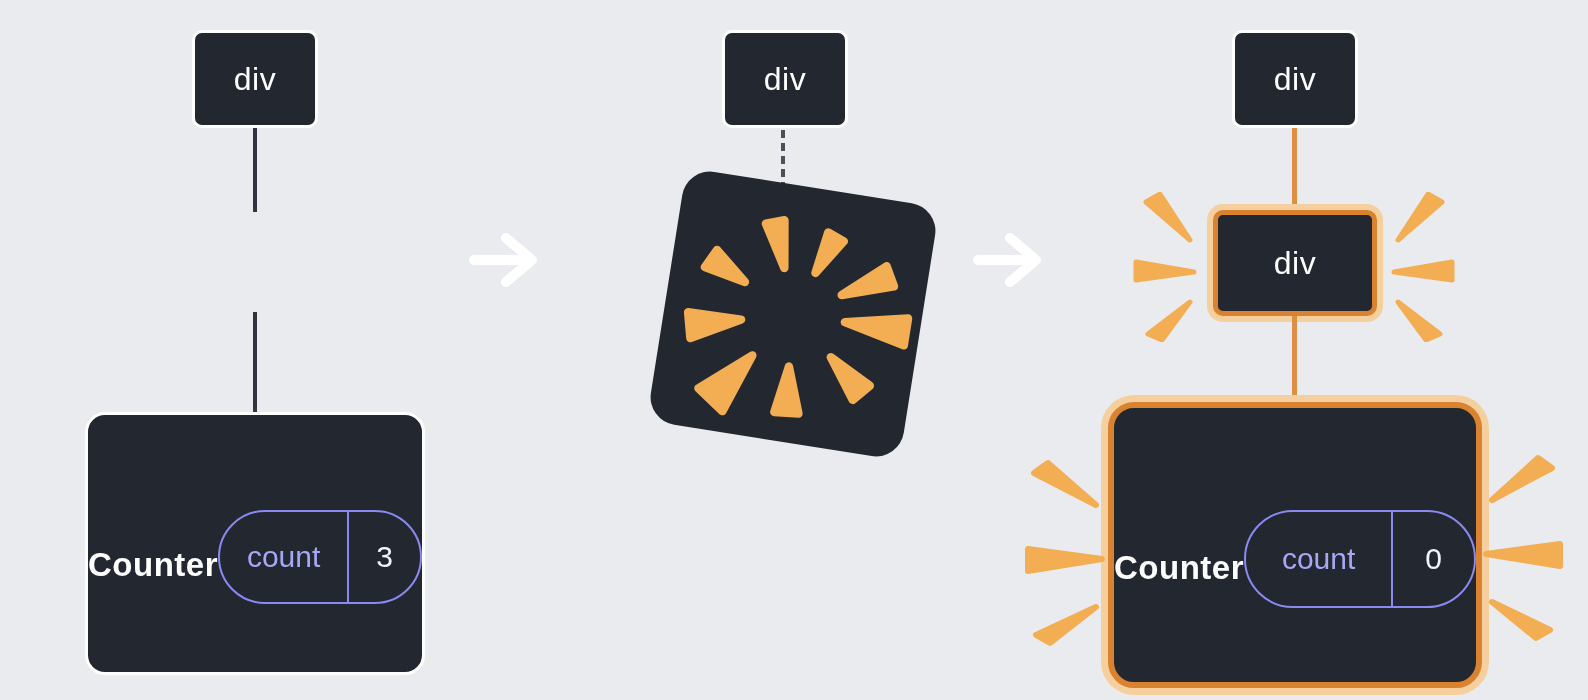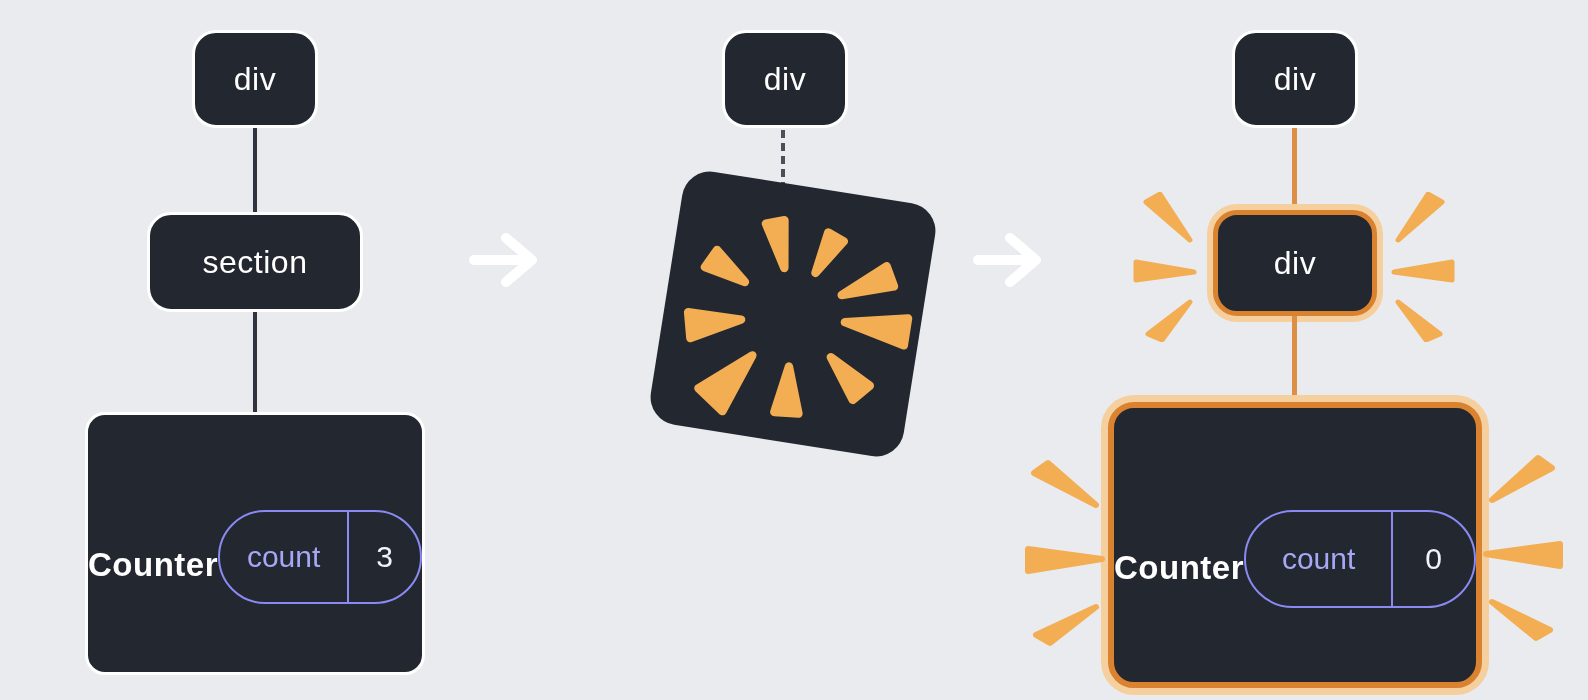--- a/index.html
+++ b/index.html
@@ -10,21 +10,21 @@
     height: 700px;
     background: #e9ebef;
     font-family: "Liberation Sans", sans-serif;
     overflow: hidden;
   }
   
   .node {
     position: absolute;
     background: #23272f;
     border: 3px solid #ffffff;
-    border-radius: 24px;
+    border-radius: 10px;
     color: #ffffff;
     display: flex;
     align-items: center;
     justify-content: center;
     font-size: 32px;
     font-weight: 500;
     letter-spacing: .5px;
   }
   
   .edge {
@@ -110,23 +110,20 @@
 <body>
 
 <div class="canvas">
 
   <div class="node" style="left:192px; top:30px; width:126px; height:98px;">
     <span>div</span>
   </div>
 
   <div class="edge" style="left:253px; top:128px; height:84px;"></div>
 
-  <div class="node" style="left:147px; top:212px; width:216px; height:100px;">
-    <span>section</span>
-  </div>
 
   <div class="edge" style="left:253px; top:312px; height:100px;"></div>
 
   <div class="component" style="left:85px; top:412px; width:340px; height:263px;">
     <div class="component-title" style="margin-top:42px;">Counter</div>
     <div class="pill" style="width:258px; height:94px; margin-top:26px;">
       <div class="pill-label">count</div>
       <div class="pill-value">3</div>
     </div>
   </div>

